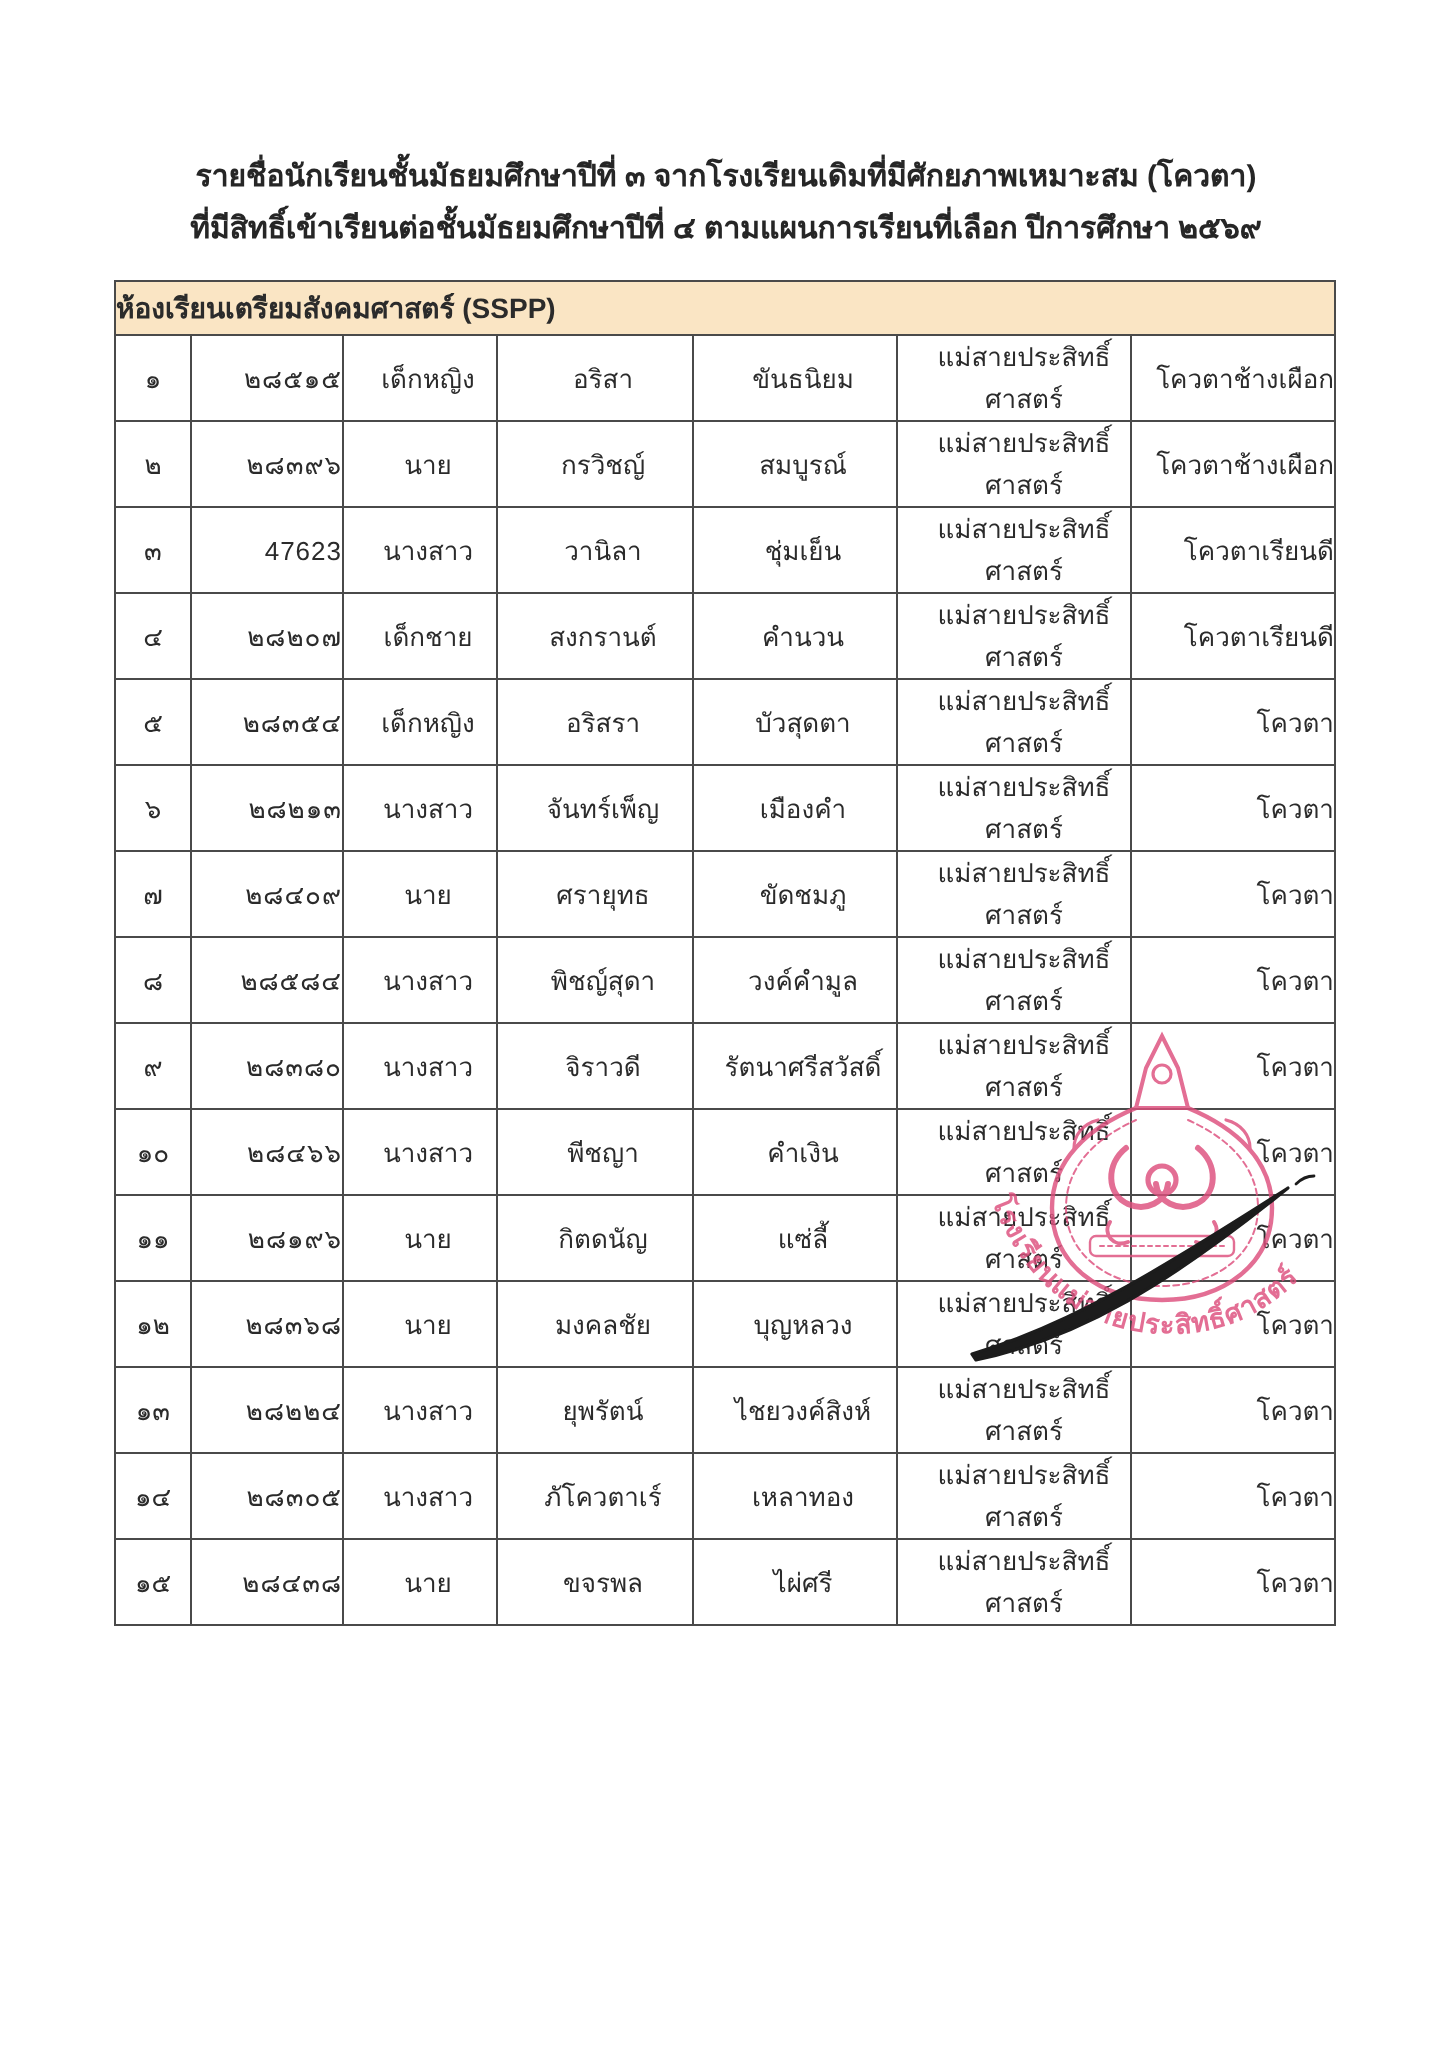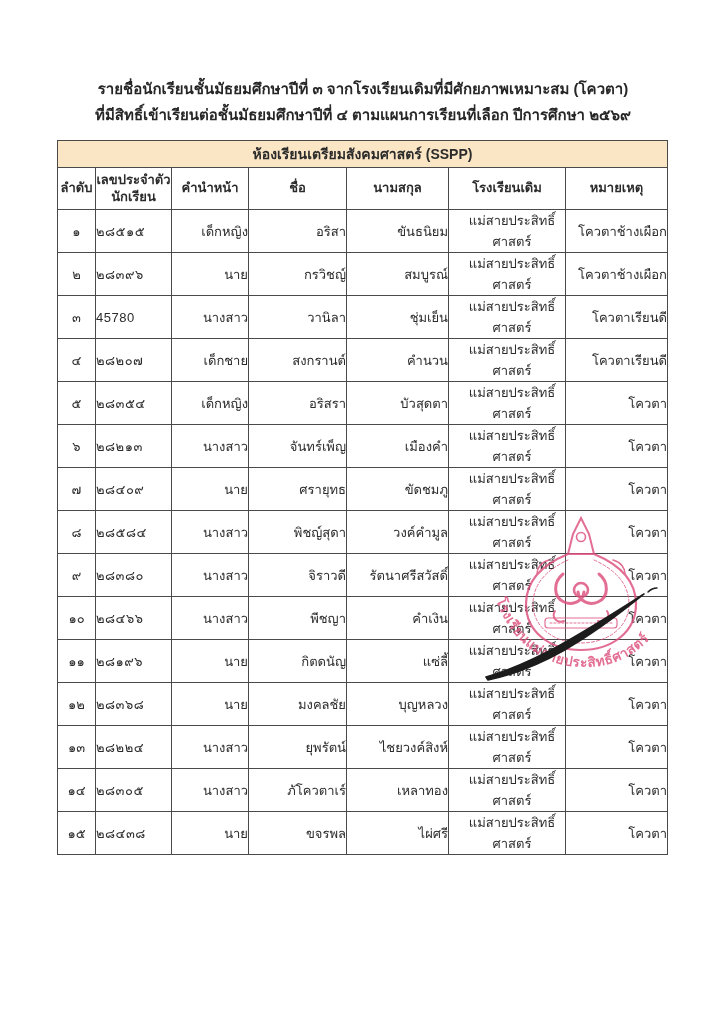--- a/index.html
+++ b/index.html
@@ -17,31 +17,31 @@
   table.students {
     position:absolute; left:57px; top:140px; width:610px;
     border-collapse:collapse; table-layout:fixed;
     font-size:13px; color:#2b2b2b;
   }
   table.students th, table.students td {
     border:1px solid #4a4a4a; vertical-align:middle;
     overflow:hidden;
   }
   tr.band-row td {
-    height:27px; text-align:center; font-weight:bold; font-size:14px;
+    height:27px; text-align:left; font-weight:bold; font-size:14px;
     background:#fae5c4;
   }
   tr.head-row th {
     height:42px; text-align:center; font-weight:bold; font-size:13px;
     line-height:1.25; white-space:pre-line; background:#ffffff;
   }
   tr.data-row td { height:26px; background:#ffffff; }
   td.c-order   { text-align:center; }
-  td.c-id      { text-align:left; letter-spacing:0.5px; }
-  td.c-prefix, td.c-first, td.c-last { text-align:right; padding-left:8px; }
+  td.c-id      { text-align:right; letter-spacing:0.5px; }
+  td.c-prefix, td.c-first, td.c-last { text-align:center; padding-left:8px; }
   td.c-school  { text-align:center; padding-left:10px; }
   td.c-remark  { text-align:right; padding-left:6px; }
   .stamp-svg, .signature-svg {
     position:absolute; pointer-events:none;
   }
   .stamp-svg    { left:489px; top:514px; width:192px; height:164px; opacity:0.82; }
   .signature-svg{ left:474px; top:578px; width:192px; height:108px; }
 </style>
 </head>
 <body>
@@ -60,30 +60,20 @@
         <col style="width:77px">
       <col style="width:98px">
         <col style="width:102px">
         <col style="width:117px">
       <col style="width:102px">
     </colgroup>
     <tbody>
       <tr class="band-row">
         <td colspan="7">ห้องเรียนเตรียมสังคมศาสตร์ (SSPP)</td>
       </tr>
-      <tr class="head-row" id="head-row">
-          <th>ลำดับ</th>
-          <th>เลขประจำตัว
-นักเรียน</th>
-          <th>คำนำหน้า</th>
-          <th>ชื่อ</th>
-          <th>นามสกุล</th>
-          <th>โรงเรียนเดิม</th>
-          <th>หมายเหตุ</th>
-        </tr>
 
     <tr class="data-row">
           <td class="c-order">๑</td>
           <td class="c-id">๒๘๕๑๕</td>
           <td class="c-prefix">เด็กหญิง</td>
           <td class="c-first">อริสา</td>
           <td class="c-last">ขันธนิยม</td>
           <td class="c-school">แม่สายประสิทธิ์ศาสตร์</td>
           <td class="c-remark">โควตาช้างเผือก</td>
         </tr>
@@ -91,21 +81,21 @@
           <td class="c-order">๒</td>
           <td class="c-id">๒๘๓๙๖</td>
           <td class="c-prefix">นาย</td>
           <td class="c-first">กรวิชญ์</td>
           <td class="c-last">สมบูรณ์</td>
           <td class="c-school">แม่สายประสิทธิ์ศาสตร์</td>
           <td class="c-remark">โควตาช้างเผือก</td>
         </tr>
         <tr class="data-row">
           <td class="c-order">๓</td>
-          <td class="c-id">45780</td>
+          <td class="c-id">47623</td>
           <td class="c-prefix">นางสาว</td>
           <td class="c-first">วานิลา</td>
           <td class="c-last">ชุ่มเย็น</td>
           <td class="c-school">แม่สายประสิทธิ์ศาสตร์</td>
           <td class="c-remark">โควตาเรียนดี</td>
         </tr>
         <tr class="data-row">
           <td class="c-order">๔</td>
           <td class="c-id">๒๘๒๐๗</td>
           <td class="c-prefix">เด็กชาย</td>

